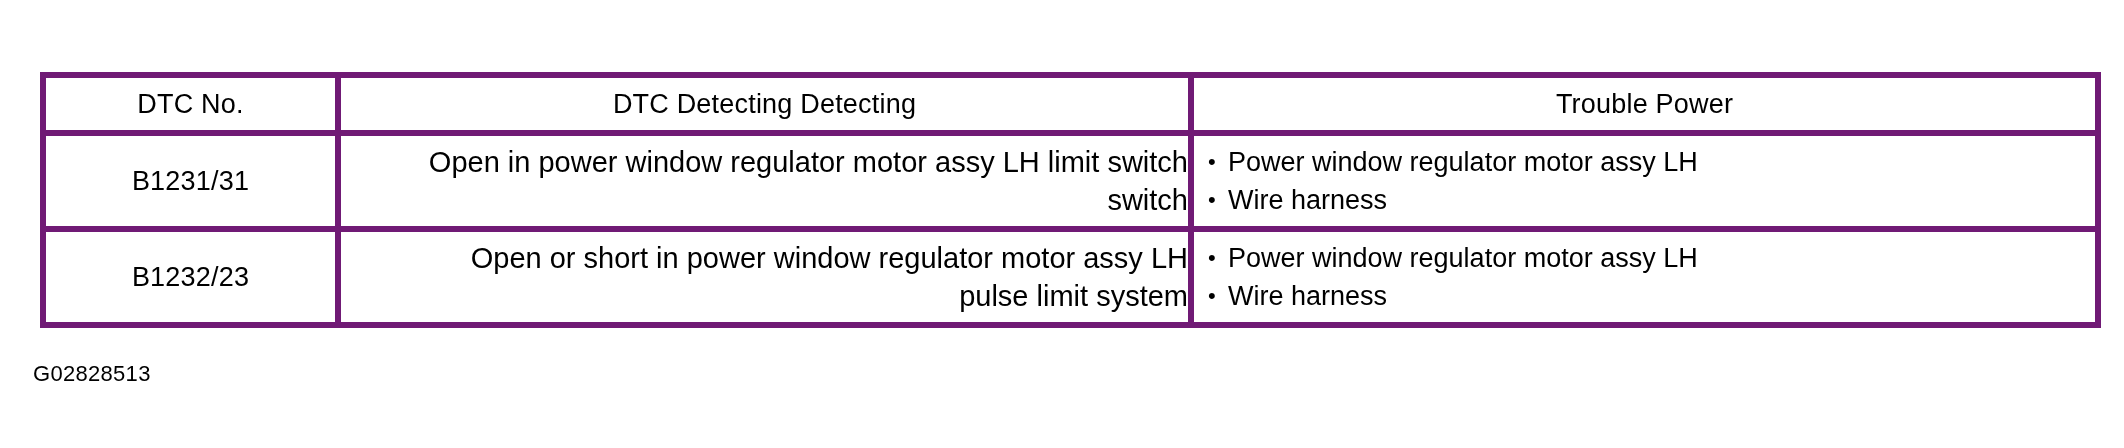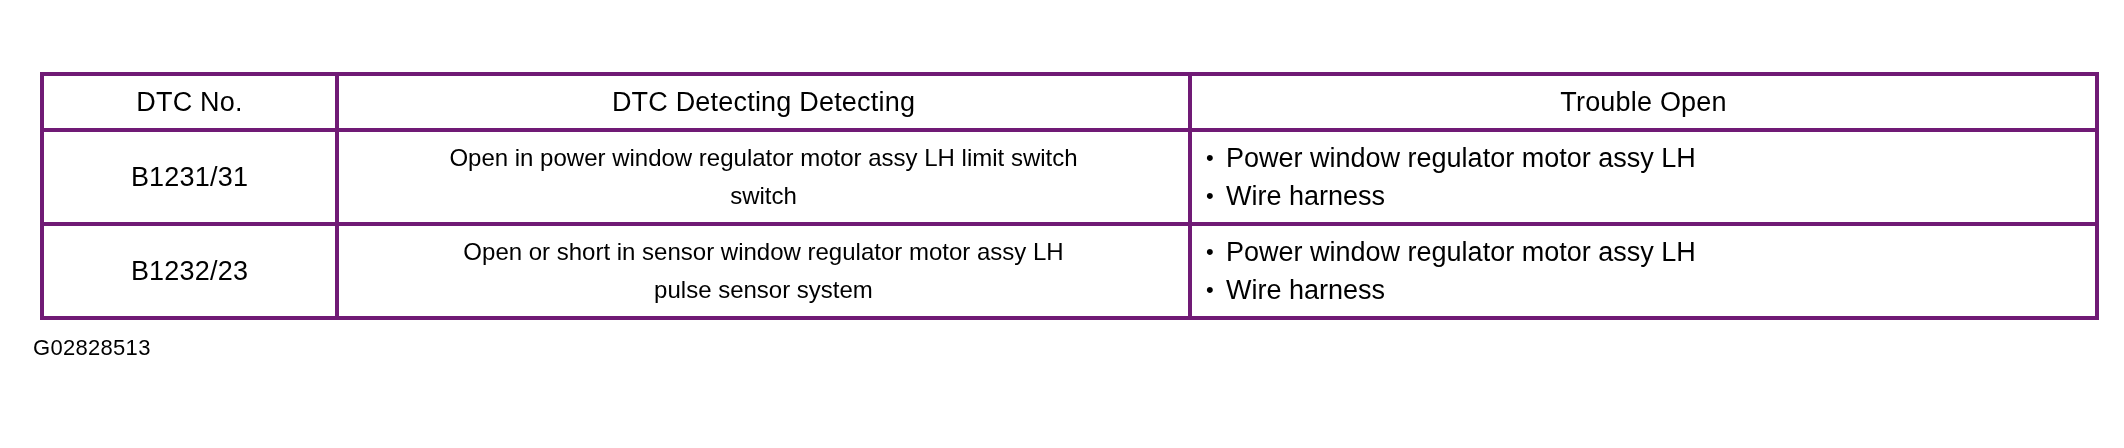--- a/index.html
+++ b/index.html
@@ -22,21 +22,21 @@
   .dtc-table {
     position: absolute;
     left: 40px;
     top: 72px;
     width: 2055px;
     border-collapse: collapse;
     table-layout: fixed;
   }
   .dtc-table td,
   .dtc-table th {
-    border: 4px solid #701a75;
+    border: 6px solid #701a75;
     padding: 0;
     vertical-align: middle;
     font-weight: normal;
   }
   .col-no    { width: 295px; }
   .col-cond  { width: 853px; }
   .col-area  { width: 907px; }
 
   .hdr-cell {
     height: 52px;
@@ -47,23 +47,23 @@
   }
   .code-cell {
     height: 90px;
     text-align: center;
     font-size: 27px;
     letter-spacing: 0.2px;
   }
   .text-cell {
     height: 90px;
     padding: 6px 0 6px 14px;
-    font-size: 24px;
+    font-size: 29px;
     line-height: 38px;
-    text-align: center;
+    text-align: right;
   }
   .text-cell .line { display: block; white-space: nowrap; }
 
   .bullet-list {
     list-style: none;
     margin: 0;
     padding: 6px 0 6px 12px;
     font-size: 27px;
     line-height: 38px;
   }
@@ -75,21 +75,21 @@
   .bullet-list li .bullet {
     position: absolute;
     left: 2px;
     top: 0;
     font-size: 22px;
     line-height: 38px;
   }
   .caption {
     position: absolute;
     left: 33px;
-    top: 335px;
+    top: 361px;
     font-size: 22px;
     line-height: 26px;
     letter-spacing: 0.3px;
     white-space: nowrap;
   }
 </style>
 </head>
 <body>
 
 <div class="page">
@@ -97,21 +97,21 @@
   <table class="dtc-table">
     <colgroup>
       <col class="col-no">
       <col class="col-cond">
       <col class="col-area">
     </colgroup>
     <thead>
       <tr>
         <th class="hdr-cell">DTC No.</th>
         <th class="hdr-cell">DTC Detecting Detecting</th>
-        <th class="hdr-cell">Trouble Open</th>
+        <th class="hdr-cell">Trouble Power</th>
       </tr>
     </thead>
     <tbody>
 
       <tr>
         <td class="code-cell">B1231/31</td>
         <td class="text-cell">
           <span class="line">Open in power window regulator motor assy LH limit switch</span>
           <span class="line">switch</span>
         </td>
@@ -125,22 +125,22 @@
               <span class="bullet">•</span>
               <span>Wire harness</span>
             </li>
           </ul>
         </td>
       </tr>
 
       <tr>
         <td class="code-cell">B1232/23</td>
         <td class="text-cell">
-          <span class="line">Open or short in sensor window regulator motor assy LH</span>
-          <span class="line">pulse sensor system</span>
+          <span class="line">Open or short in power window regulator motor assy LH</span>
+          <span class="line">pulse limit system</span>
         </td>
         <td>
           <ul class="bullet-list">
             <li>
               <span class="bullet">•</span>
               <span>Power window regulator motor assy LH</span>
             </li>
             <li>
               <span class="bullet">•</span>
               <span>Wire harness</span>

